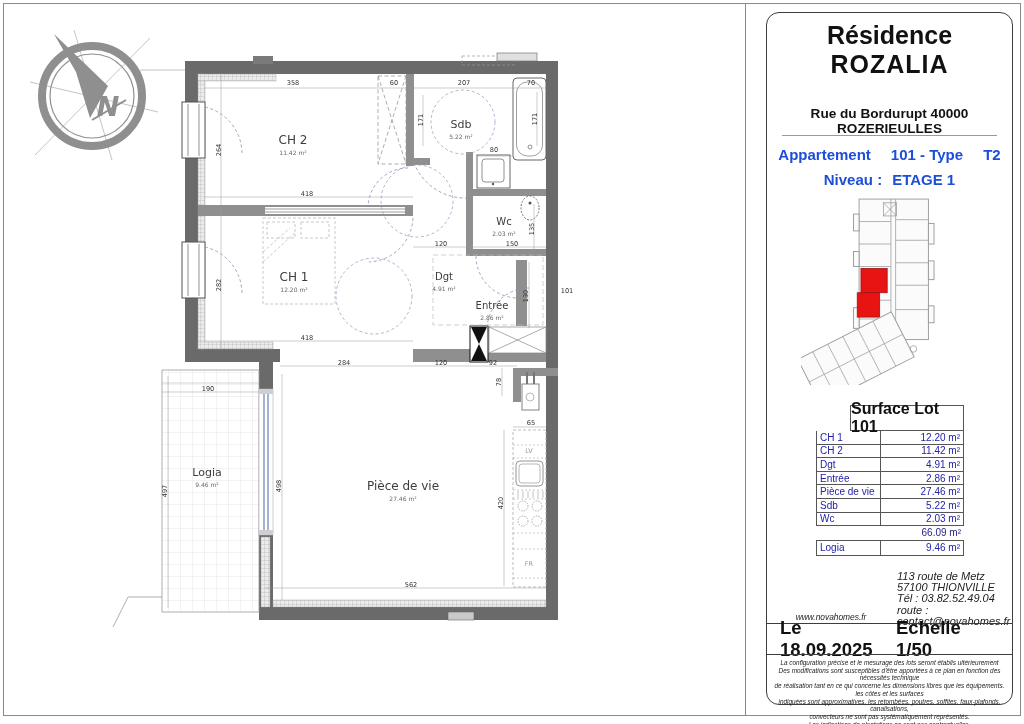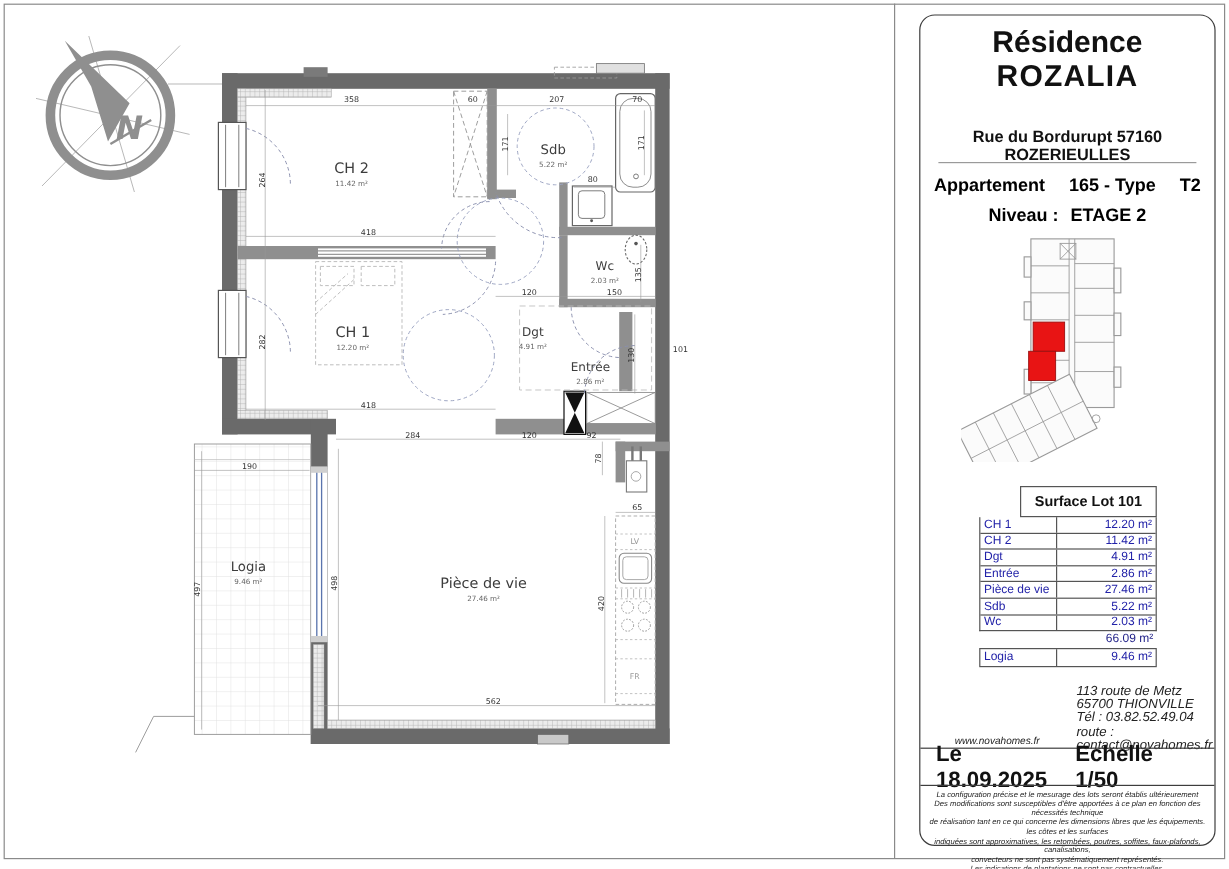--- a/index.html
+++ b/index.html
@@ -6,27 +6,27 @@
   body{width:1024px;height:724px;position:relative;font-family:"Liberation Sans",sans-serif;color:#222;overflow:hidden;}
   .sheet-border{position:absolute;left:3px;top:3px;width:1016px;height:711px;border:1px solid #8a8a8a;}
   .divider-v{position:absolute;left:745px;top:3px;width:1px;height:712px;background:#8a8a8a;}
   
   .panel-box{position:absolute;left:766px;top:12px;width:245px;height:691px;border:1.4px solid #3d3d3d;border-radius:13px;background:#fff;}
   .ttl{position:absolute;left:0;width:100%;text-align:center;font-weight:600;color:#111;}
   .ttl1{top:8px;font-size:25px;}
   .ttl2{top:37px;font-size:25px;letter-spacing:1px;}
   .addr{position:absolute;top:93px;width:100%;text-align:center;font-size:13.6px;font-weight:700;color:#111;}
   .sep-gray{position:absolute;top:122px;left:15px;right:15px;height:1px;background:#9a9a9a;}
-  .apt-row{position:absolute;left:0;width:100%;display:flex;justify-content:center;gap:20px;font-size:15px;font-weight:600;color:#000000;text-align:center;}
+  .apt-row{position:absolute;left:0;width:100%;display:flex;justify-content:center;gap:20px;font-size:15px;font-weight:600;color:#1d4ed8;text-align:center;}
   .apt-row.r1{top:133px;}
   .apt-row.r2{top:158px;gap:10px;}
   .keyplan-wrap{position:absolute;top:180px;left:0;width:100%;display:flex;justify-content:center;}
   .surf-title{position:absolute;top:374px;width:100%;text-align:center;font-size:16.5px;font-weight:600;letter-spacing:.4px;color:#111;}
   .stable{position:absolute;top:392px;left:49px;width:148px;font-size:10px;}
-  .stable .shead{border:1px solid #555;height:24px;display:flex;align-items:center;justify-content:center;font-size:12px;font-weight:600;color:#111;margin-left:34px;}
+  .stable .shead{border:1px solid #555;height:24px;display:flex;align-items:center;justify-content:center;font-size:16px;font-weight:600;color:#111;margin-left:34px;}
   .srows{border:1px solid #555;border-top:none;}
   .srow{display:flex;height:12.6px;border-top:1px solid #555;}
   .srow:first-child{border-top:none;}
   .sl{width:60px;border-right:1px solid #555;padding-left:3px;color:#2222a8;display:flex;align-items:center;}
   .sv{flex:1;padding-right:3px;color:#2222a8;display:flex;align-items:center;justify-content:flex-end;}
   .stotal{height:13px;display:flex;align-items:center;justify-content:flex-end;padding-right:3px;color:#1d1d86;}
   .slogia{display:flex;height:13.5px;border:1px solid #555;margin-top:1px;}
   .nova-logo{position:absolute;left:9px;top:560px;width:110px;height:37px;background:#26424e;display:flex;align-items:center;}
   .nova-web{position:absolute;left:9px;top:599px;width:110px;text-align:center;font-size:8.4px;font-style:italic;color:#222;}
   .contact{position:absolute;left:130px;top:558px;font-size:11px;font-style:italic;color:#222;line-height:11.2px;}
@@ -301,31 +301,31 @@
     <text class="room-area" x="403" y="501">27.46 m²</text>
     <text class="room-name" x="207" y="476" font-size="11" fill="#8a8a8a">Logia</text>
     <text class="room-area" x="207" y="487" fill="#8a8a8a">9.46 m²</text>
     <text class="appl" x="529" y="453">LV</text>
     <text class="appl" x="529" y="566">FR</text>
   </svg>
 
 <div class="panel-box">
   <div class="ttl ttl2">ROZALIA</div>
   <div class="ttl ttl1">Résidence</div>
-  <div class="addr">Rue du Bordurupt 57160 ROZERIEULLES</div>
+  <div class="addr">Rue du Bordurupt 40000 ROZERIEULLES</div>
   <div class="sep-gray"></div>
 
   <div class="apt-row r1">
     <span>Appartement</span>
-    <span>165 - Type</span>
+    <span>101 - Type</span>
     <span>T2</span>
   </div>
   <div class="apt-row r2">
     <span>Niveau :</span>
-    <span>ETAGE 2</span>
+    <span>ETAGE 1</span>
   </div>
 
   <div class="keyplan-wrap">
     <svg width="178" height="192" viewBox="0 0 190 200">
       <g fill="#fbfbfb" stroke="#9a9a9a" stroke-width="1">
         <rect x="62" y="4" width="74" height="150"></rect>
         <rect x="56" y="20" width="6" height="18"></rect>
           <rect x="136" y="30" width="6" height="22"></rect>
         <rect x="56" y="60" width="6" height="16"></rect>
           <rect x="136" y="70" width="6" height="20"></rect>
@@ -404,21 +404,21 @@
     <div class="stotal">66.09 m²</div>
     <div class="slogia">
       <span class="sl">Logia</span>
       <span class="sv">9.46 m²</span>
     </div>
   </div>
 
   <div class="nova-web">www.novahomes.fr</div>
   <div class="contact">
       <div>113 route de Metz</div>
-      <div>65700 THIONVILLE</div>
+      <div>57100 THIONVILLE</div>
       <div>Tél : 03.82.52.49.04</div>
       <div>route : contact@novahomes.fr</div>
     </div>
 
   <div class="sep-full" style="top:610px"></div>
   <div class="date-row">
     <span>Le 18.09.2025</span>
     <span>Echelle 1/50</span>
   </div>
   <div class="sep-full" style="top:641px"></div>

